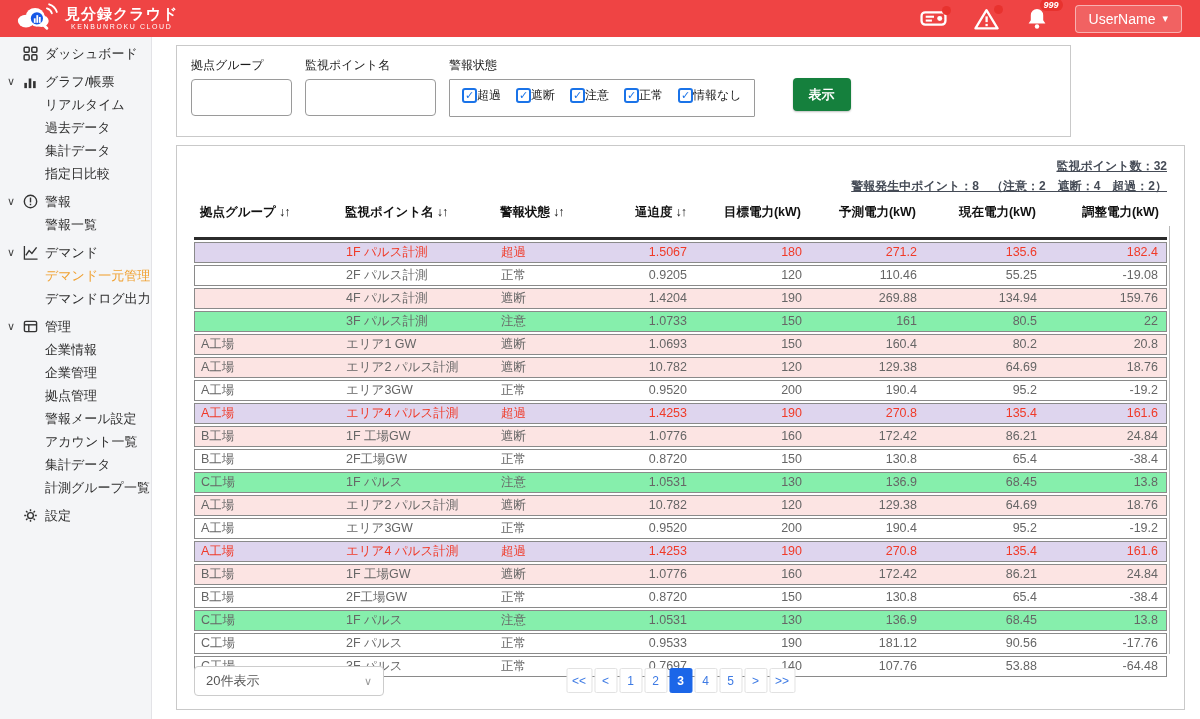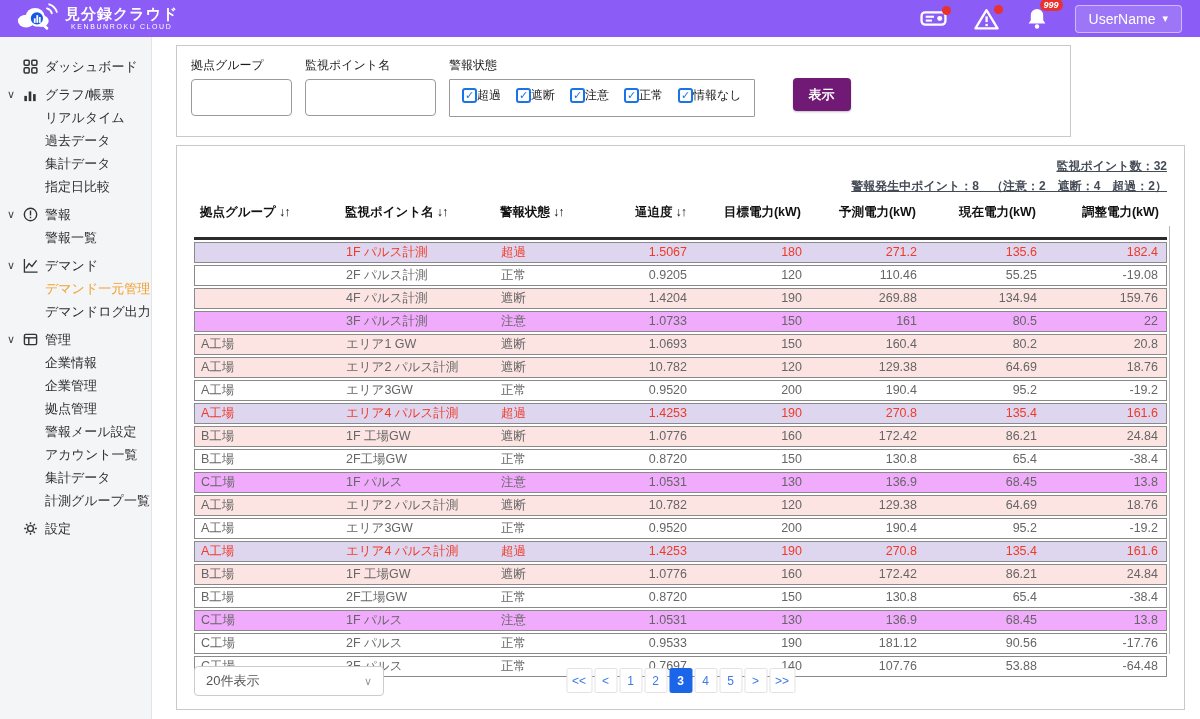--- a/index.html
+++ b/index.html
@@ -3,63 +3,63 @@
 <meta charset="utf-8">
 <style>
   * { box-sizing: border-box; }
   html,body { margin:0; padding:0; }
   body {
     width:1200px; height:719px; overflow:hidden; background:#fff;
     font-family:"Liberation Sans","DejaVu Sans",sans-serif;
     -webkit-font-smoothing:antialiased;
   }
   
-  .app-header{position:absolute;left:0;top:0;width:1200px;height:37px;background:#8b5cf6;display:flex;align-items:center;justify-content:space-between;z-index:10;}
+  .app-header{position:absolute;left:0;top:0;width:1200px;height:37px;background:#ef4444;display:flex;align-items:center;justify-content:space-between;z-index:10;}
   .logo{display:flex;align-items:center;gap:7px;margin-left:14px;}
   .logo-text .t1{color:#fff;font-size:15px;font-weight:bold;letter-spacing:1px;line-height:15px;}
   .logo-text .t2{color:#fff;font-size:7px;letter-spacing:1.6px;line-height:8px;text-align:center;margin-top:2px;}
   .header-right{display:flex;align-items:center;gap:27px;margin-right:18px;}
   .hicon{position:relative;display:inline-flex;cursor:pointer;}
   .hicon .dot{position:absolute;top:-3px;right:-4px;width:9px;height:9px;background:#e8322e;border-radius:50%;}
   .hicon .badge{position:absolute;top:-8px;right:-15px;background:#e8322e;color:#fff;font-size:9px;font-weight:bold;border-radius:8px;padding:1px 4px;line-height:10px;}
   .user-btn{display:flex;align-items:center;gap:7px;height:28px;padding:0 13px;background:rgba(255,255,255,0.16);border:1px solid rgba(255,255,255,0.5);border-radius:4px;color:#fff;font-size:14px;font-family:inherit;cursor:pointer;}
   
-  .sidebar{position:absolute;left:0;top:37px;bottom:0;width:152px;background:#f4f5f7;border-right:1px solid #e3e3e7;padding-top:13px;overflow:hidden;}
+  .sidebar{position:absolute;left:0;top:37px;bottom:0;width:152px;background:#f4f5f7;border-right:1px solid #e3e3e7;overflow:hidden;}
   .nav-item{display:flex;align-items:center;height:23px;padding-left:7px;font-size:13px;color:#2e2e2e;cursor:pointer;white-space:nowrap;}
   .nav-item:not(.sub){margin-top:5px;}
   .nav-item .chev{width:16px;font-size:11px;color:#444;flex:0 0 16px;}
   .nav-item .nicon{width:22px;flex:0 0 22px;display:inline-flex;align-items:center;}
   .nav-item.active .nlabel{color:#f0a132;}
   
   .main{position:absolute;left:152px;top:37px;right:0;bottom:0;background:#fff;}
   .card{background:#fff;border:1px solid #c9c9c9;}
   .filter-card{position:absolute;left:24px;top:8px;width:895px;height:92px;display:flex;padding:11px 0 0 14px;}
   .field label{display:block;font-size:12px;color:#1b1b1b;margin-bottom:5px;}
   .field{margin-right:13px;}
   .txt-input{width:101px;height:37px;border:1px solid #9a9a9a;border-radius:4px;background:#fff;font-size:13px;padding:0 8px;font-family:inherit;}
   .txt-input.wide{width:131px;}
   .cb-group{height:38px;border:1px solid #9a9a9a;border-radius:1px;display:flex;align-items:center;gap:15px;padding:0 12px;}
   .cb{display:inline-flex;align-items:center;gap:5px;font-size:13px;color:#555;cursor:pointer;}
   .cbbox{width:15px;height:15px;border:2px solid #1a73e8;border-radius:3px;color:#1a73e8;font-size:11px;font-weight:bold;display:inline-flex;align-items:center;justify-content:center;line-height:1;background:#fff;}
-  .show-btn{margin-left:25px;margin-top:21px;width:58px;height:33px;background:#701a75;color:#fff;border:none;border-radius:4px;font-size:13px;font-weight:bold;font-family:inherit;cursor:pointer;box-shadow:0 1px 2px rgba(0,0,0,.25);}
+  .show-btn{margin-left:25px;margin-top:21px;width:58px;height:33px;background:#15803d;color:#fff;border:none;border-radius:4px;font-size:13px;font-weight:bold;font-family:inherit;cursor:pointer;box-shadow:0 1px 2px rgba(0,0,0,.25);}
   
   .table-card{position:absolute;left:24px;top:108px;width:1009px;height:565px;padding:0 17px;}
   .summary{text-align:right;margin-top:11px;font-size:12px;color:#454b56;font-weight:bold;line-height:1.65;}
   .summary div{text-decoration:underline;}
   .grid{display:grid;grid-template-columns:145px 155px 115px 85px 115px 115px 120px 1fr;}
   .thead{margin-top:7px;border-bottom:3px solid #2b2b2b;padding-bottom:16px;font-size:12.5px;font-weight:bold;color:#111;}
   .th{white-space:nowrap;}
   .th.l{text-align:left;padding-left:6px;}
   .th.r{text-align:right;padding-right:8px;}
   .arrows{margin-left:3px;letter-spacing:-1px;}
   .tbody{margin-top:1px;}
   .tr{height:21px;border:1px solid #8a8a8a;margin-top:2px;align-items:center;font-size:12.5px;color:#666;cursor:pointer;}
   .tr.normal{background:#fff;}
   .tr.cutoff{background:#fce4e3;}
-  .tr.caution{background:#f0abfc;}
+  .tr.caution{background:#86efac;}
   .tr.exceed{background:#ded5ee;color:#f03a28;}
   .td{white-space:nowrap;overflow:hidden;}
   .td.l{padding-left:6px;text-align:left;}
   .td.r{padding-right:8px;text-align:right;}
   .scrollbar-track{position:absolute;top:80px;right:9px;height:428px;width:6px;border-left:1px solid #b8b8b8;}
   .tfooter{position:absolute;left:17px;right:17px;bottom:13px;height:30px;}
   .page-size{width:190px;height:30px;border:1px solid #ccc;border-radius:4px;display:flex;align-items:center;justify-content:space-between;padding:8px 11px;font-size:13px;color:#555;cursor:pointer;background:#fff;}
   .sel-chev{color:#999;font-size:11px;}
   .pagination{position:absolute;left:50%;top:2px;transform:translateX(-50%);display:flex;gap:2px;}
   .pbtn{min-width:23px;height:25px;border:1px solid #e2e2e2;background:#fff;color:#3d7ae4;font-size:12px;border-radius:2px;padding:0 5px;font-family:inherit;cursor:pointer;}

